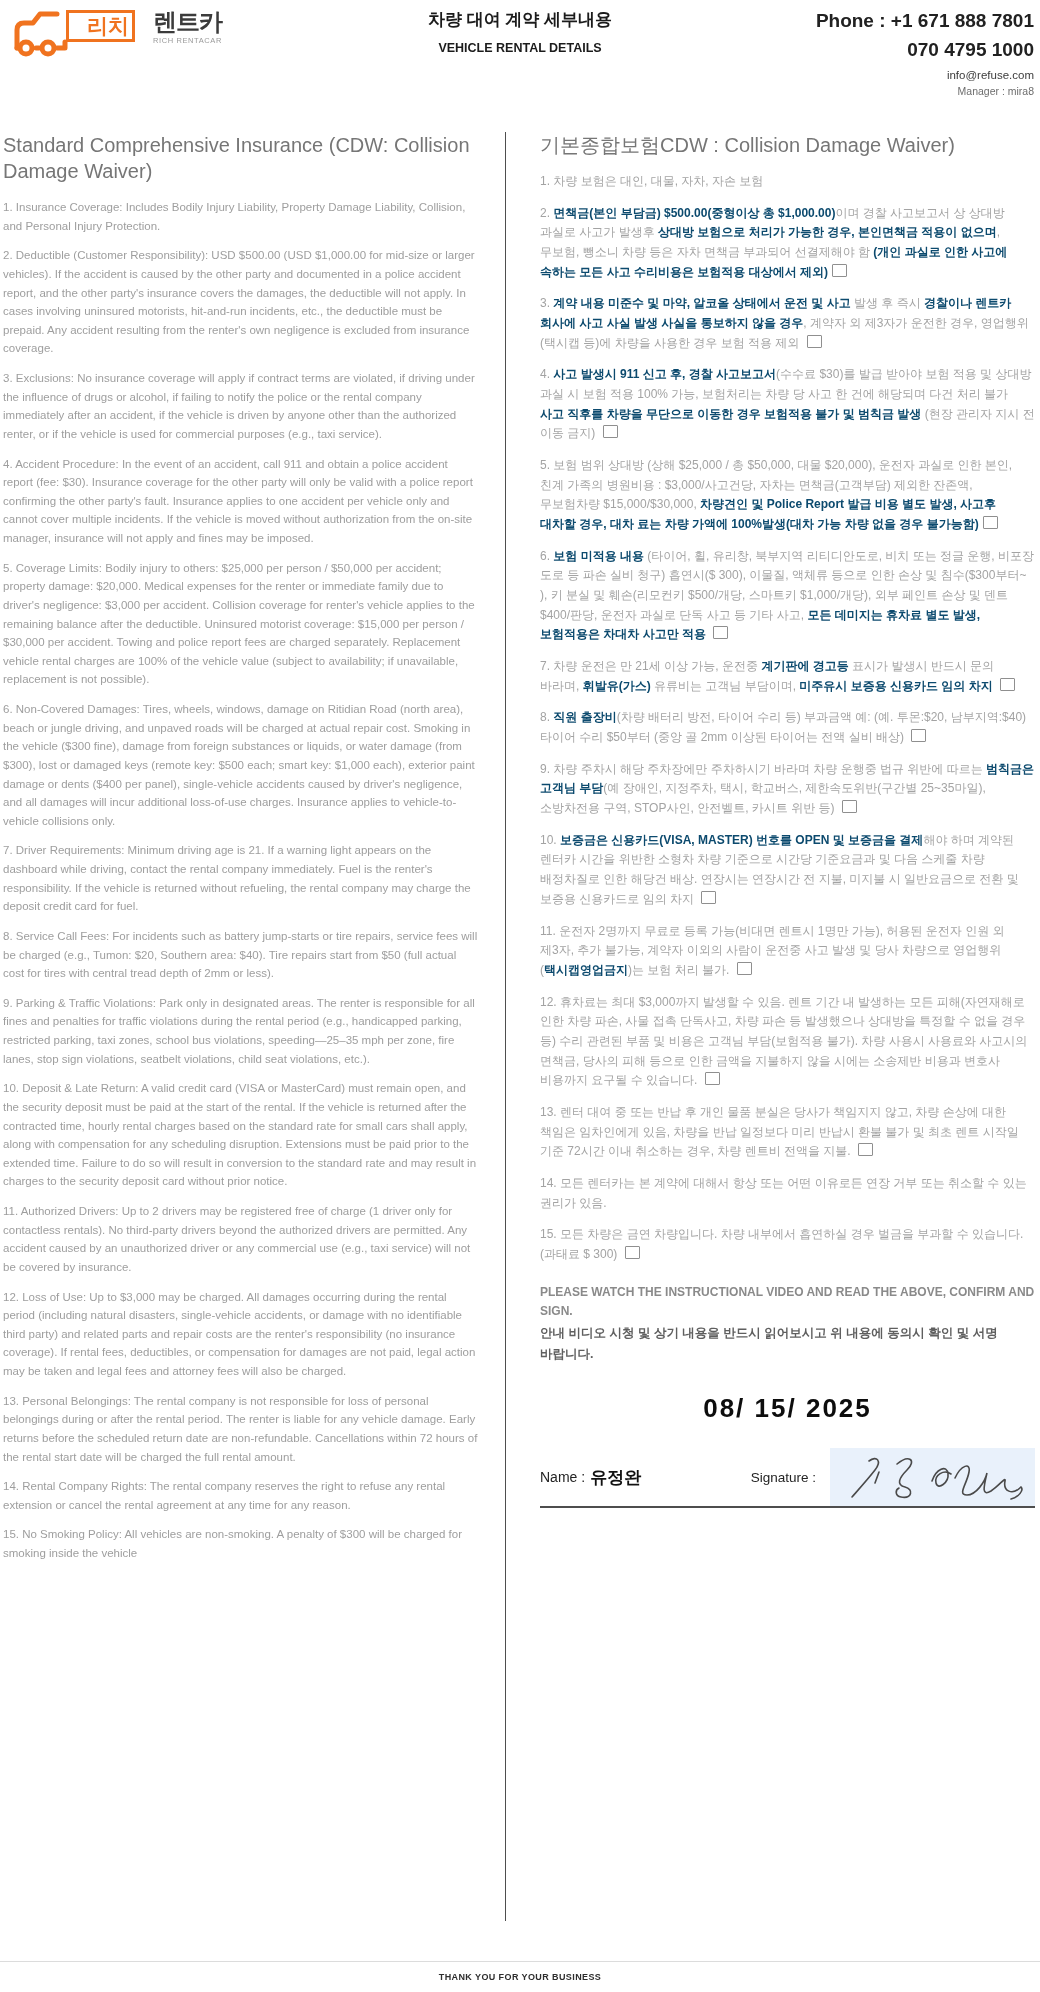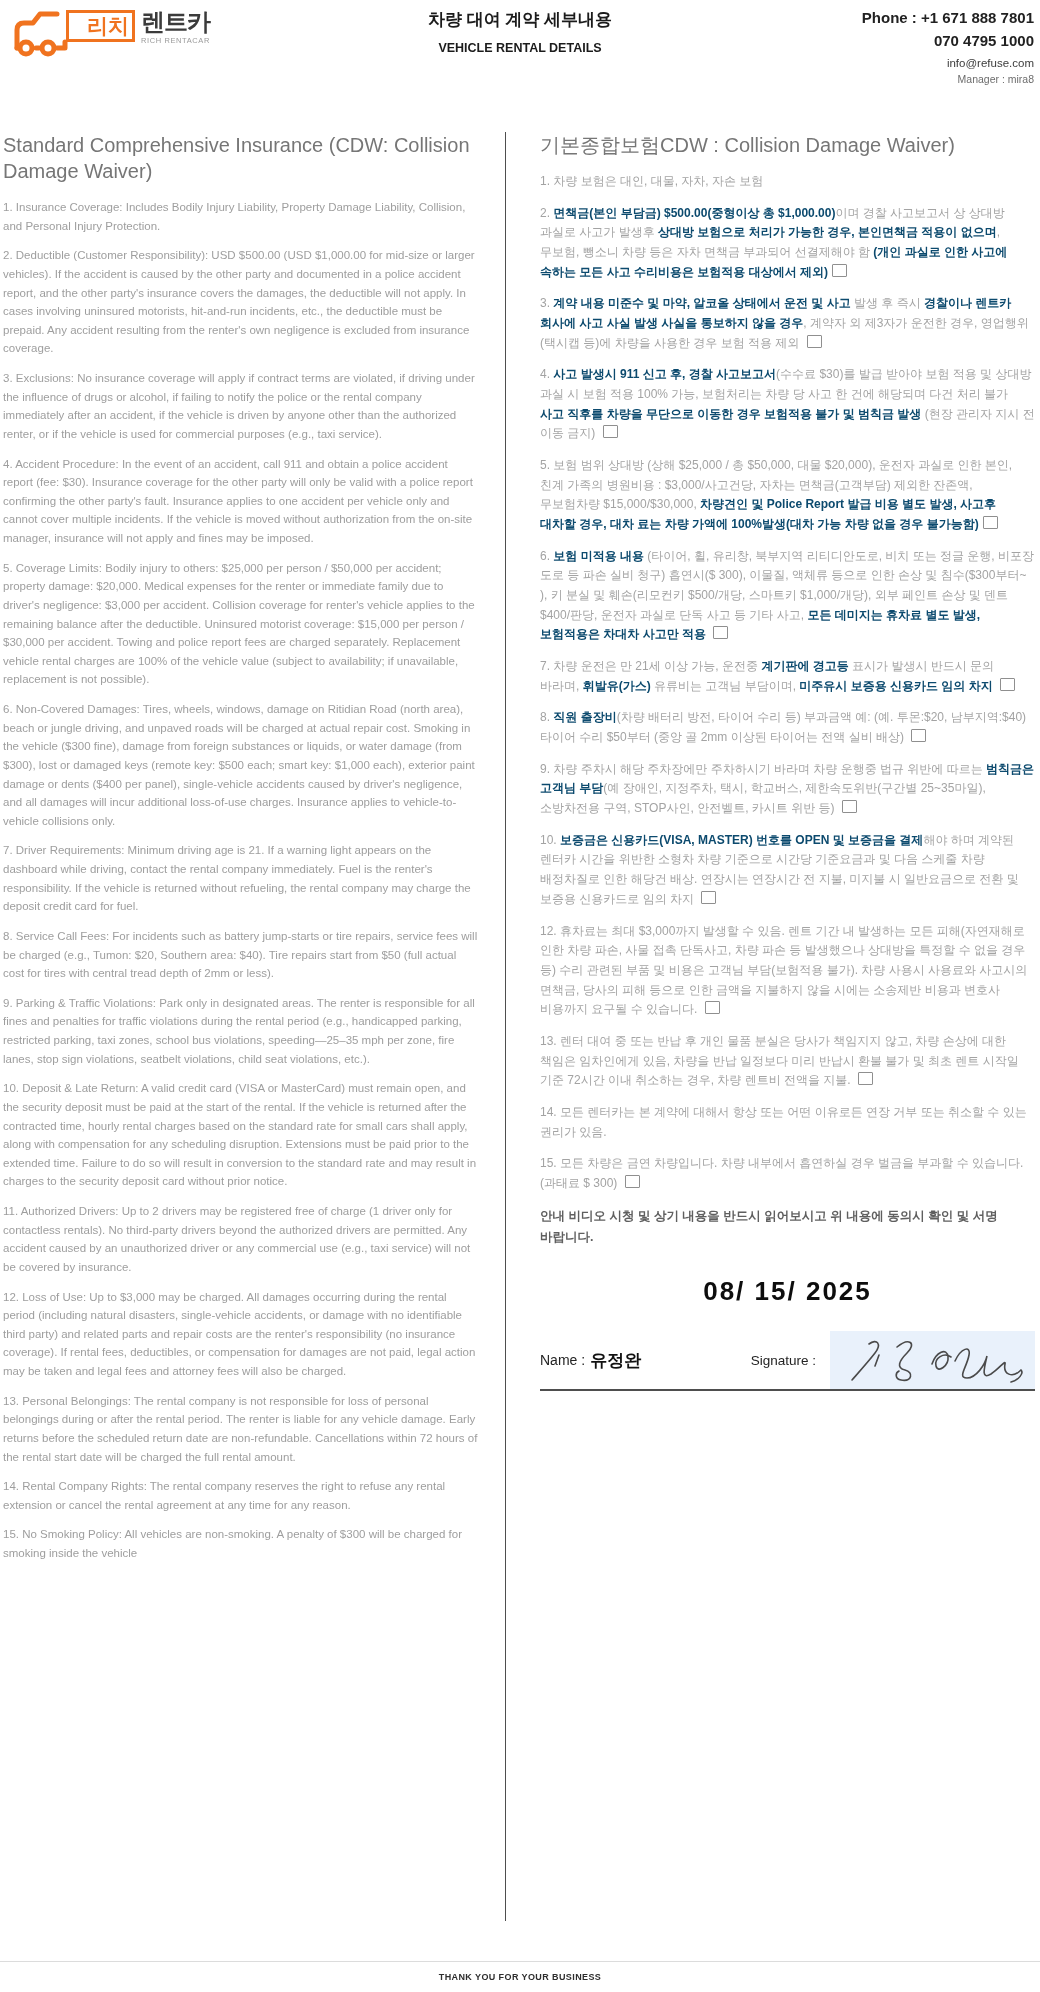--- a/index.html
+++ b/index.html
@@ -4,28 +4,28 @@
 <style>
   html,body{margin:0;padding:0;background:#fff;}
   .page{position:relative;width:1040px;min-height:1992px;margin:0 auto;background:#fff;
         font-family:"Liberation Sans",sans-serif;display:flex;flex-direction:column;box-sizing:border-box;}
   
   .header{position:relative;height:112px;flex:0 0 auto;}
   .logo{position:absolute;left:10px;top:8px;display:flex;align-items:flex-start;}
   .logo svg{display:block;}
   .logo-kr-box{border:3px solid #F0731F;color:#F0731F;font-weight:800;font-size:21px;
                padding:2px 3px 3px 18px;margin-left:-6px;margin-top:2px;line-height:1;}
-  .logo-right{margin-left:6px;margin-top:2px;text-align:center;}
+  .logo-right{margin-left:18px;margin-top:2px;text-align:center;}
   .logo-kr-dark{font-size:24px;font-weight:800;color:#3b3b3b;line-height:1;letter-spacing:-1px;}
   .logo-sub{font-size:7.5px;color:#9a9a9a;letter-spacing:.6px;margin-top:2px;}
   .titles{position:absolute;left:50%;transform:translateX(-50%);top:8px;text-align:center;white-space:nowrap;}
   .title-ko{font-size:17px;font-weight:700;color:#1b1b1b;}
   .title-en{font-size:12.5px;font-weight:700;color:#1b1b1b;margin-top:10px;}
   .contact{position:absolute;right:6px;top:6px;text-align:right;}
-  .c-phone{font-size:15px;font-weight:700;color:#212121;line-height:1.55;}
+  .c-phone{font-size:19px;font-weight:700;color:#212121;line-height:1.55;}
   .c-email{font-size:11.5px;color:#3c3c3c;margin-top:4px;}
   .c-manager{font-size:10.5px;color:#6d6d6d;margin-top:4px;}
   
   .main{display:flex;flex:1 0 auto;align-items:stretch;padding-top:20px;}
   .col-left{width:505px;box-sizing:border-box;padding:0 26px 0 3px;}
   .divider{width:0;border-left:1px solid #4e4e4e;margin-bottom:40px;}
   .col-right{flex:1;box-sizing:border-box;padding:0 5px 0 34px;}
   h2.sec{font-size:20px;font-weight:400;color:#767676;margin:0 0 14px 0;line-height:1.3;}
   .col-left p{font-size:11.5px;color:#9e9e9e;line-height:1.62;margin:0 0 11px 0;}
   .col-right p.item{font-size:12px;color:#a3a3a3;line-height:1.64;margin:8px 0 12px 0;word-break:keep-all;}
@@ -113,26 +113,28 @@
           <p class="item"><span>1. 차량 보험은 대인, 대물, 자차, 자손 보험</span></p>
           <p class="item"><span>2. </span><b>면책금(본인 부담금) $500.00(중형이상 총 $1,000.00)</b><span>이며 경찰 사고보고서 상 상대방 과실로 사고가 발생후 </span><b>상대방 보험으로 처리가 가능한 경우, 본인면책금 적용이 없으며</b><span>, 무보험, 뺑소니 차량 등은 자차 면책금 부과되어 선결제해야 함 </span><b>(개인 과실로 인한 사고에 속하는 모든 사고 수리비용은 보험적용 대상에서 제외)</b><span class="chk"></span></p>
           <p class="item"><span>3. </span><b>계약 내용 미준수 및 마약, 알코올 상태에서 운전 및 사고</b><span> 발생 후 즉시 </span><b>경찰이나 렌트카 회사에 사고 사실 발생 사실을 통보하지 않을 경우</b><span>, 계약자 외 제3자가 운전한 경우, 영업행위(택시캡 등)에 차량을 사용한 경우 보험 적용 제외 </span><span class="chk"></span></p>
           <p class="item"><span>4. </span><b>사고 발생시 911 신고 후, 경찰 사고보고서</b><span>(수수료 $30)를 발급 받아야 보험 적용 및 상대방 과실 시 보험 적용 100% 가능, 보험처리는 차량 당 사고 한 건에 해당되며 다건 처리 불가 </span><b>사고 직후를 차량을 무단으로 이동한 경우 보험적용 불가 및 범칙금 발생</b><span> (현장 관리자 지시 전 이동 금지) </span><span class="chk"></span></p>
           <p class="item"><span>5. 보험 범위 상대방 (상해 $25,000 / 총 $50,000, 대물 $20,000), 운전자 과실로 인한 본인, 친계 가족의 병원비용 : $3,000/사고건당, 자차는 면책금(고객부담) 제외한 잔존액, 무보험차량 $15,000/$30,000, </span><b>차량견인 및 Police Report 발급 비용 별도 발생, 사고후 대차할 경우, 대차 료는 차량 가액에 100%발생(대차 가능 차량 없을 경우 불가능함)</b><span class="chk"></span></p>
           <p class="item"><span>6. </span><b>보험 미적용 내용</b><span> (타이어, 휠, 유리창, 북부지역 리티디안도로, 비치 또는 정글 운행, 비포장 도로 등 파손 실비 청구) 흡연시($ 300), 이물질, 액체류 등으로 인한 손상 및 침수($300부터~ ), 키 분실 및 훼손(리모컨키 $500/개당, 스마트키 $1,000/개당), 외부 페인트 손상 및 덴트 $400/판당, 운전자 과실로 단독 사고 등 기타 사고, </span><b>모든 데미지는 휴차료 별도 발생, 보험적용은 차대차 사고만 적용 </b><span class="chk"></span></p>
           <p class="item"><span>7. 차량 운전은 만 21세 이상 가능, 운전중 </span><b>계기판에 경고등</b><span> 표시가 발생시 반드시 문의 바라며, </span><b>휘발유(가스)</b><span> 유류비는 고객님 부담이며, </span><b>미주유시 보증용 신용카드 임의 차지 </b><span class="chk"></span></p>
           <p class="item"><span>8. </span><b>직원 출장비</b><span>(차량 배터리 방전, 타이어 수리 등) 부과금액 예: (예. 투몬:$20, 남부지역:$40) 타이어 수리 $50부터 (중앙 골 2mm 이상된 타이어는 전액 실비 배상) </span><span class="chk"></span></p>
           <p class="item"><span>9. 차량 주차시 해당 주차장에만 주차하시기 바라며 차량 운행중 법규 위반에 따르는 </span><b>범칙금은 고객님 부담</b><span>(예 장애인, 지정주차, 택시, 학교버스, 제한속도위반(구간별 25~35마일), 소방차전용 구역, STOP사인, 안전벨트, 카시트 위반 등) </span><span class="chk"></span></p>
           <p class="item"><span>10. </span><b>보증금은 신용카드(VISA, MASTER) 번호를 OPEN 및 보증금을 결제</b><span>해야 하며 계약된 렌터카 시간을 위반한 소형차 차량 기준으로 시간당 기준요금과 및 다음 스케줄 차량 배정차질로 인한 해당건 배상. 연장시는 연장시간 전 지불, 미지불 시 일반요금으로 전환 및 보증용 신용카드로 임의 차지 </span><span class="chk"></span></p>
+          <p class="item"><span>11. 운전자 2명까지 무료로 등록 가능(비대면 렌트시 1명만 가능), 허용된 운전자 인원 외 제3자, 추가 불가능, 계약자 이외의 사람이 운전중 사고 발생 및 당사 차량으로 영업행위(</span><b>택시캡영업금지</b><span>)는 보험 처리 불가. </span><span class="chk"></span></p>
           <p class="item"><span>12. 휴차료는 최대 $3,000까지 발생할 수 있음. 렌트 기간 내 발생하는 모든 피해(자연재해로 인한 차량 파손, 사물 접촉 단독사고, 차량 파손 등 발생했으나 상대방을 특정할 수 없을 경우 등) 수리 관련된 부품 및 비용은 고객님 부담(보험적용 불가). 차량 사용시 사용료와 사고시의 면책금, 당사의 피해 등으로 인한 금액을 지불하지 않을 시에는 소송제반 비용과 변호사 비용까지 요구될 수 있습니다. </span><span class="chk"></span></p>
           <p class="item"><span>13. 렌터 대여 중 또는 반납 후 개인 물품 분실은 당사가 책임지지 않고, 차량 손상에 대한 책임은 임차인에게 있음, 차량을 반납 일정보다 미리 반납시 환불 불가 및 최초 렌트 시작일 기준 72시간 이내 취소하는 경우, 차량 렌트비 전액을 지불. </span><span class="chk"></span></p>
           <p class="item"><span>14. 모든 렌터카는 본 계약에 대해서 항상 또는 어떤 이유로든 연장 거부 또는 취소할 수 있는 권리가 있음.</span></p>
           <p class="item"><span>15. 모든 차량은 금연 차량입니다. 차량 내부에서 흡연하실 경우 벌금을 부과할 수 있습니다. (과태료 $ 300) </span><span class="chk"></span></p>
         </div>
 
+      <div class="notice-en">PLEASE WATCH THE INSTRUCTIONAL VIDEO AND READ THE ABOVE, CONFIRM AND SIGN.</div>
       <div class="notice-ko">안내 비디오 시청 및 상기 내용을 반드시 읽어보시고 위 내용에 동의시 확인 및 서명 바랍니다.</div>
 
       <div class="date-line">08/ 15/ 2025</div>
 
       <div class="sign-row">
         <span class="name-label">Name :</span>
         <span class="name-value">유정완</span>
         <span class="sig-label">Signature :</span>
         <span class="sig-box">
           <svg width="195" height="52" viewBox="0 0 195 52">

